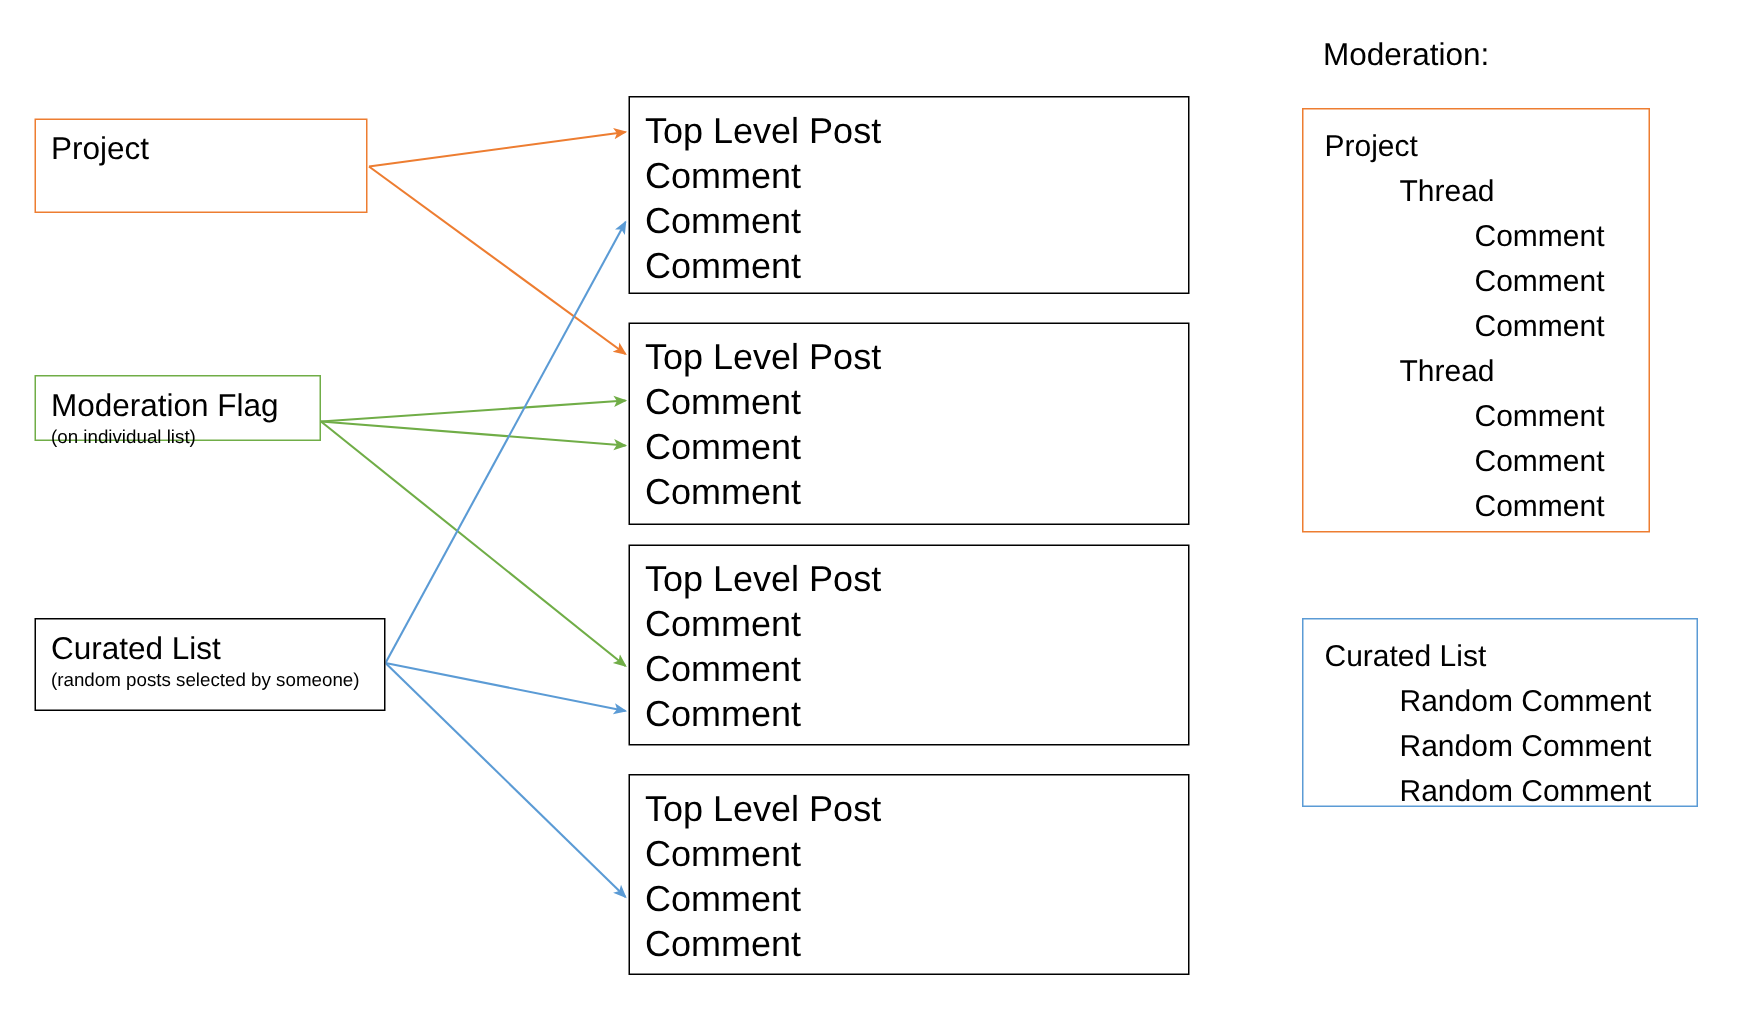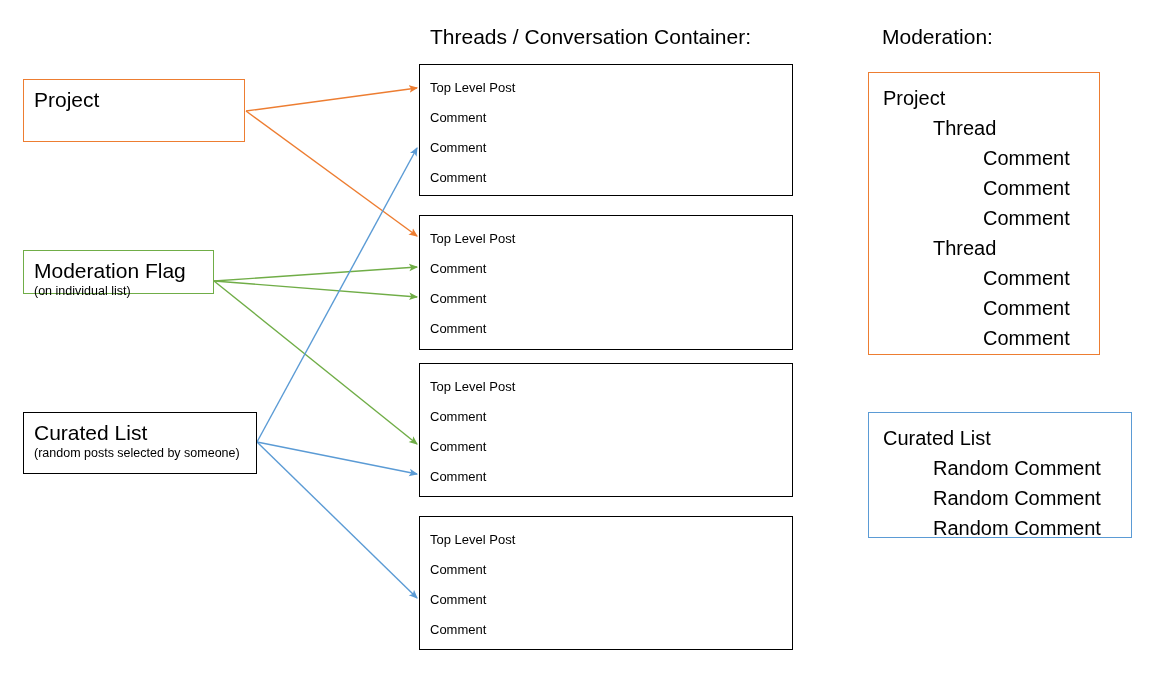--- a/index.html
+++ b/index.html
@@ -50,21 +50,21 @@
   }
 
   
   .thread-box {
     box-sizing: border-box;
     background: #ffffff;
     border: 1.3px solid #000000;
     padding: 8px 0 6px 10px;
   }
   .thread-line {
-    font-size: 13px;
+    font-size: 24px;
     line-height: 30px;
     white-space: nowrap;
   }
 
   
   .render-box {
     box-sizing: border-box;
     background: #ffffff;
     border: 1.4px solid #ED7D31;
     padding: 10px 0 8px 14px;
@@ -109,21 +109,20 @@
         <line x1="246" y1="111" x2="417" y2="236" stroke="#ED7D31" stroke-width="1.4" marker-end="url(#ah-orange)"></line>
         <line x1="214" y1="281" x2="417" y2="267" stroke="#70AD47" stroke-width="1.4" marker-end="url(#ah-green)"></line>
         <line x1="214" y1="281" x2="417" y2="297" stroke="#70AD47" stroke-width="1.4" marker-end="url(#ah-green)"></line>
         <line x1="214" y1="281" x2="417" y2="444" stroke="#70AD47" stroke-width="1.4" marker-end="url(#ah-green)"></line>
         <line x1="257" y1="442" x2="417" y2="148" stroke="#5B9BD5" stroke-width="1.4" marker-end="url(#ah-blue)"></line>
         <line x1="257" y1="442" x2="417" y2="474" stroke="#5B9BD5" stroke-width="1.4" marker-end="url(#ah-blue)"></line>
         <line x1="257" y1="442" x2="417" y2="598" stroke="#5B9BD5" stroke-width="1.4" marker-end="url(#ah-blue)"></line>
       </g>
   </svg>
 
-  <div class="abs section-heading" style="left:430px; top:24px;">Threads / Conversation Container:</div>
 
   <div class="abs section-heading" style="left:882px; top:24px;">Moderation:</div>
 
   <div class="abs source-box orange" style="left:23px; top:79px; width:222px; height:63px;">
     <div class="source-title">Project</div>
   </div>
 
   <div class="abs source-box green" style="left:23px; top:250px; width:191px; height:44px;">
     <div class="source-title">Moderation Flag</div>
     <div class="source-sub">(on individual list)</div>

